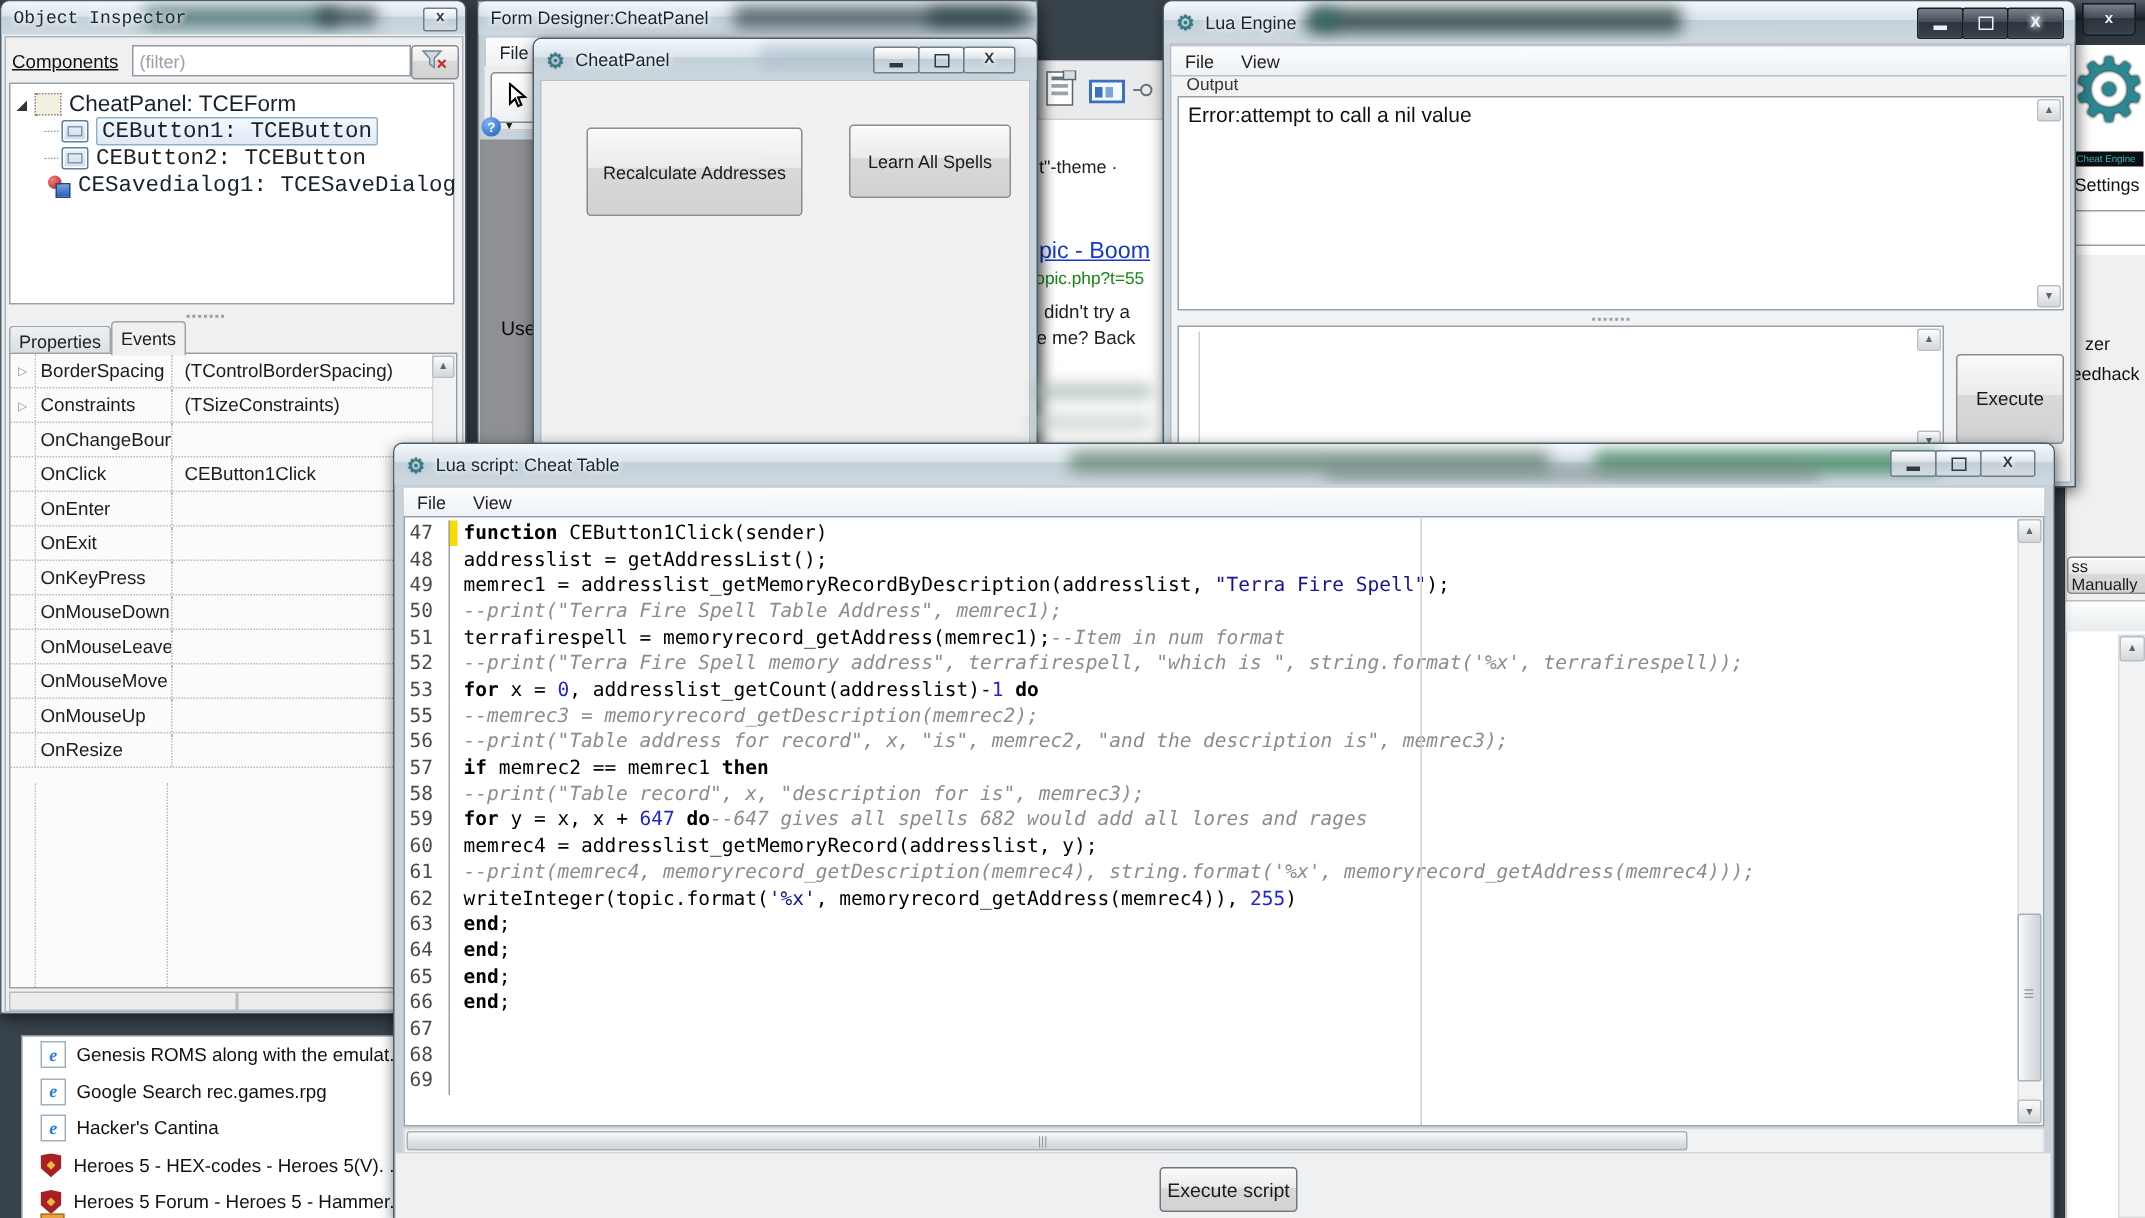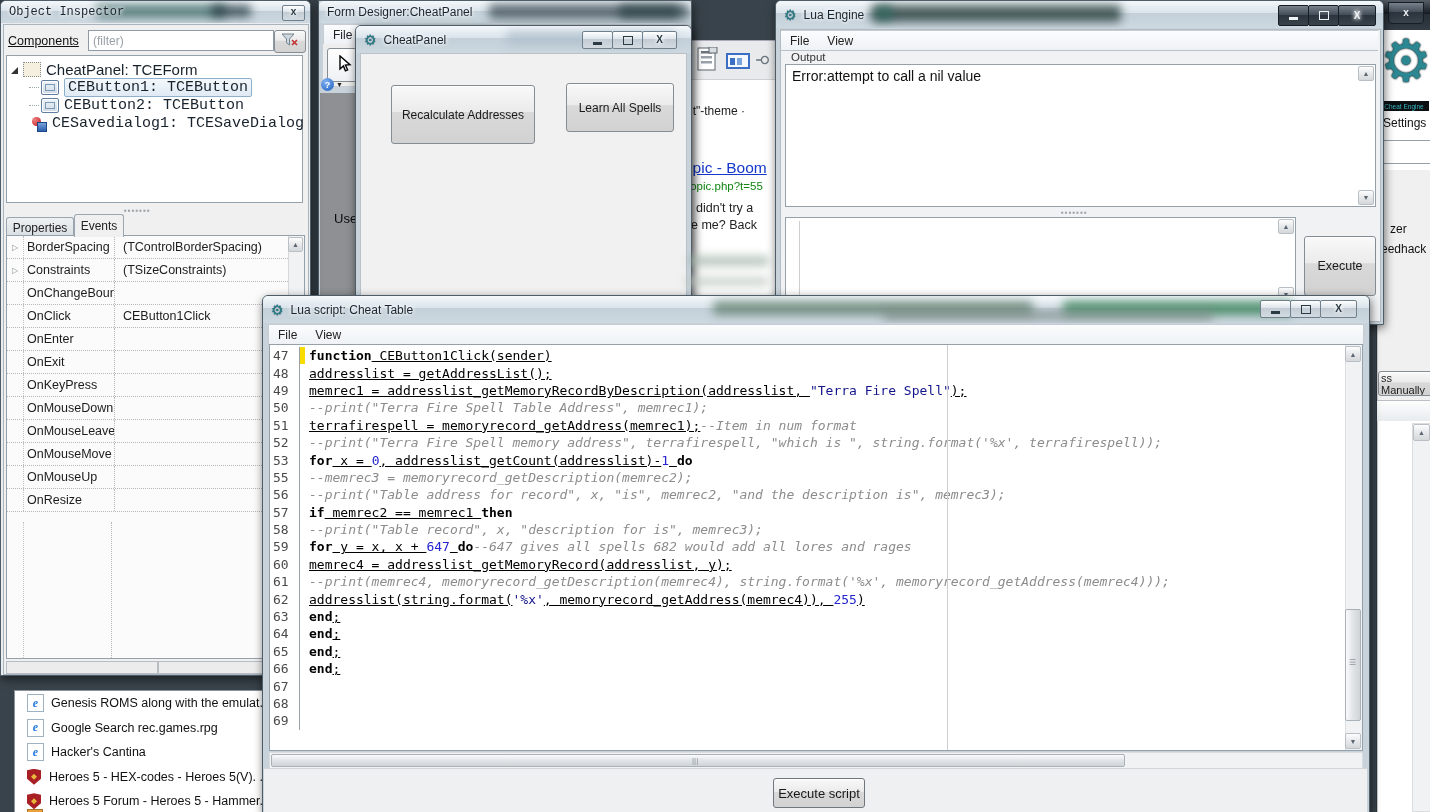--- a/index.html
+++ b/index.html
@@ -69,21 +69,21 @@
   .g-name{width:87px;flex:none;padding-left:3px;border-right:1px dotted #b8b8b8;height:100%;
        display:flex;align-items:center;overflow:hidden;white-space:nowrap;}
   .g-val{flex:1;padding-left:8px;white-space:nowrap;overflow:hidden;}
   
   .code-line{height:17.4px;display:flex;align-items:center;white-space:pre;
        font-family:"DejaVu Sans Mono",monospace;font-size:13px;}
   .ln{width:26px;flex:none;padding-left:3px;color:var(--gutter,#4a4a4a);}
   .mark{width:5px;align-self:stretch;flex:none;border-left:1px solid #9aa2a8;margin-right:4px;}
   .mark.on{background:var(--marker,#f8dc00);}
   .c-k{font-weight:bold;color:var(--kw,#000);}
-  .c-p{color:var(--plain,#000);text-decoration:underline;}
+  .c-p{color:var(--plain,#000);}
   .c-c{color:var(--comment,#8c8c8c);font-style:italic;}
   .c-s{color:var(--string,#14148c);}
   .c-n{color:var(--number,#2424d0);}
   
   .bm-row{height:24.5px;display:flex;align-items:center;font-size:12.5px;color:#111;padding-left:12px;white-space:nowrap;}
   .ic-ie{width:15px;height:16px;background:#fff;border:1px solid #9fb2c2;margin-right:7px;flex:none;
        display:flex;align-items:center;justify-content:center;font:bold italic 12px "Liberation Serif",serif;color:#2a7ce0;}
   .ic-shield{width:14px;height:16px;margin-right:8px;flex:none;background:#a81f24;position:relative;
        clip-path:polygon(50% 0,100% 10%,100% 62%,50% 100%,0 62%,0 10%);}
   .ic-shield::after{content:"";position:absolute;left:4px;top:5px;width:6px;height:6px;background:#e8b93b;
@@ -412,21 +412,21 @@
           <div class="code-line"><span class="ln">51</span><span class="mark"></span><span class="code-text"><span class="c-p">terrafirespell = memoryrecord_getAddress(memrec1);</span><span class="c-c">--Item in num format</span></span></div>
           <div class="code-line"><span class="ln">52</span><span class="mark"></span><span class="code-text"><span class="c-c">--print("Terra Fire Spell memory address", terrafirespell, "which is ", string.format('%x', terrafirespell));</span></span></div>
           <div class="code-line"><span class="ln">53</span><span class="mark"></span><span class="code-text"><span class="c-k">for</span><span class="c-p"> x = </span><span class="c-n">0</span><span class="c-p">, addresslist_getCount(addresslist)-</span><span class="c-n">1</span><span class="c-p"> </span><span class="c-k">do</span></span></div>
           <div class="code-line"><span class="ln">55</span><span class="mark"></span><span class="code-text"><span class="c-c">--memrec3 = memoryrecord_getDescription(memrec2);</span></span></div>
           <div class="code-line"><span class="ln">56</span><span class="mark"></span><span class="code-text"><span class="c-c">--print("Table address for record", x, "is", memrec2, "and the description is", memrec3);</span></span></div>
           <div class="code-line"><span class="ln">57</span><span class="mark"></span><span class="code-text"><span class="c-k">if</span><span class="c-p"> memrec2 == memrec1 </span><span class="c-k">then</span></span></div>
           <div class="code-line"><span class="ln">58</span><span class="mark"></span><span class="code-text"><span class="c-c">--print("Table record", x, "description for is", memrec3);</span></span></div>
           <div class="code-line"><span class="ln">59</span><span class="mark"></span><span class="code-text"><span class="c-k">for</span><span class="c-p"> y = x, x + </span><span class="c-n">647</span><span class="c-p"> </span><span class="c-k">do</span><span class="c-c">--647 gives all spells 682 would add all lores and rages</span></span></div>
           <div class="code-line"><span class="ln">60</span><span class="mark"></span><span class="code-text"><span class="c-p">memrec4 = addresslist_getMemoryRecord(addresslist, y);</span></span></div>
           <div class="code-line"><span class="ln">61</span><span class="mark"></span><span class="code-text"><span class="c-c">--print(memrec4, memoryrecord_getDescription(memrec4), string.format('%x', memoryrecord_getAddress(memrec4)));</span></span></div>
-          <div class="code-line"><span class="ln">62</span><span class="mark"></span><span class="code-text"><span class="c-p">addresslist(string.format(</span><span class="c-s">'%x'</span><span class="c-p">, memoryrecord_getAddress(memrec4)), </span><span class="c-n">255</span><span class="c-p">)</span></span></div>
+          <div class="code-line"><span class="ln">62</span><span class="mark"></span><span class="code-text"><span class="c-p">writeInteger(topic.format(</span><span class="c-s">'%x'</span><span class="c-p">, memoryrecord_getAddress(memrec4)), </span><span class="c-n">255</span><span class="c-p">)</span></span></div>
           <div class="code-line"><span class="ln">63</span><span class="mark"></span><span class="code-text"><span class="c-k">end</span><span class="c-p">;</span></span></div>
           <div class="code-line"><span class="ln">64</span><span class="mark"></span><span class="code-text"><span class="c-k">end</span><span class="c-p">;</span></span></div>
           <div class="code-line"><span class="ln">65</span><span class="mark"></span><span class="code-text"><span class="c-k">end</span><span class="c-p">;</span></span></div>
           <div class="code-line"><span class="ln">66</span><span class="mark"></span><span class="code-text"><span class="c-k">end</span><span class="c-p">;</span></span></div>
           <div class="code-line"><span class="ln">67</span><span class="mark"></span><span class="code-text"></span></div>
           <div class="code-line"><span class="ln">68</span><span class="mark"></span><span class="code-text"></span></div>
           <div class="code-line"><span class="ln">69</span><span class="mark"></span><span class="code-text"></span></div>
         </div>
       <div class="abs" style="left:677px;top:0;bottom:0;border-left:1px solid #cfcfcf;"></div>
       <div class="abs sb-track" style="right:0;top:0;width:16px;height:100%;border:none;border-left:1px solid #dcdee0;"></div>

